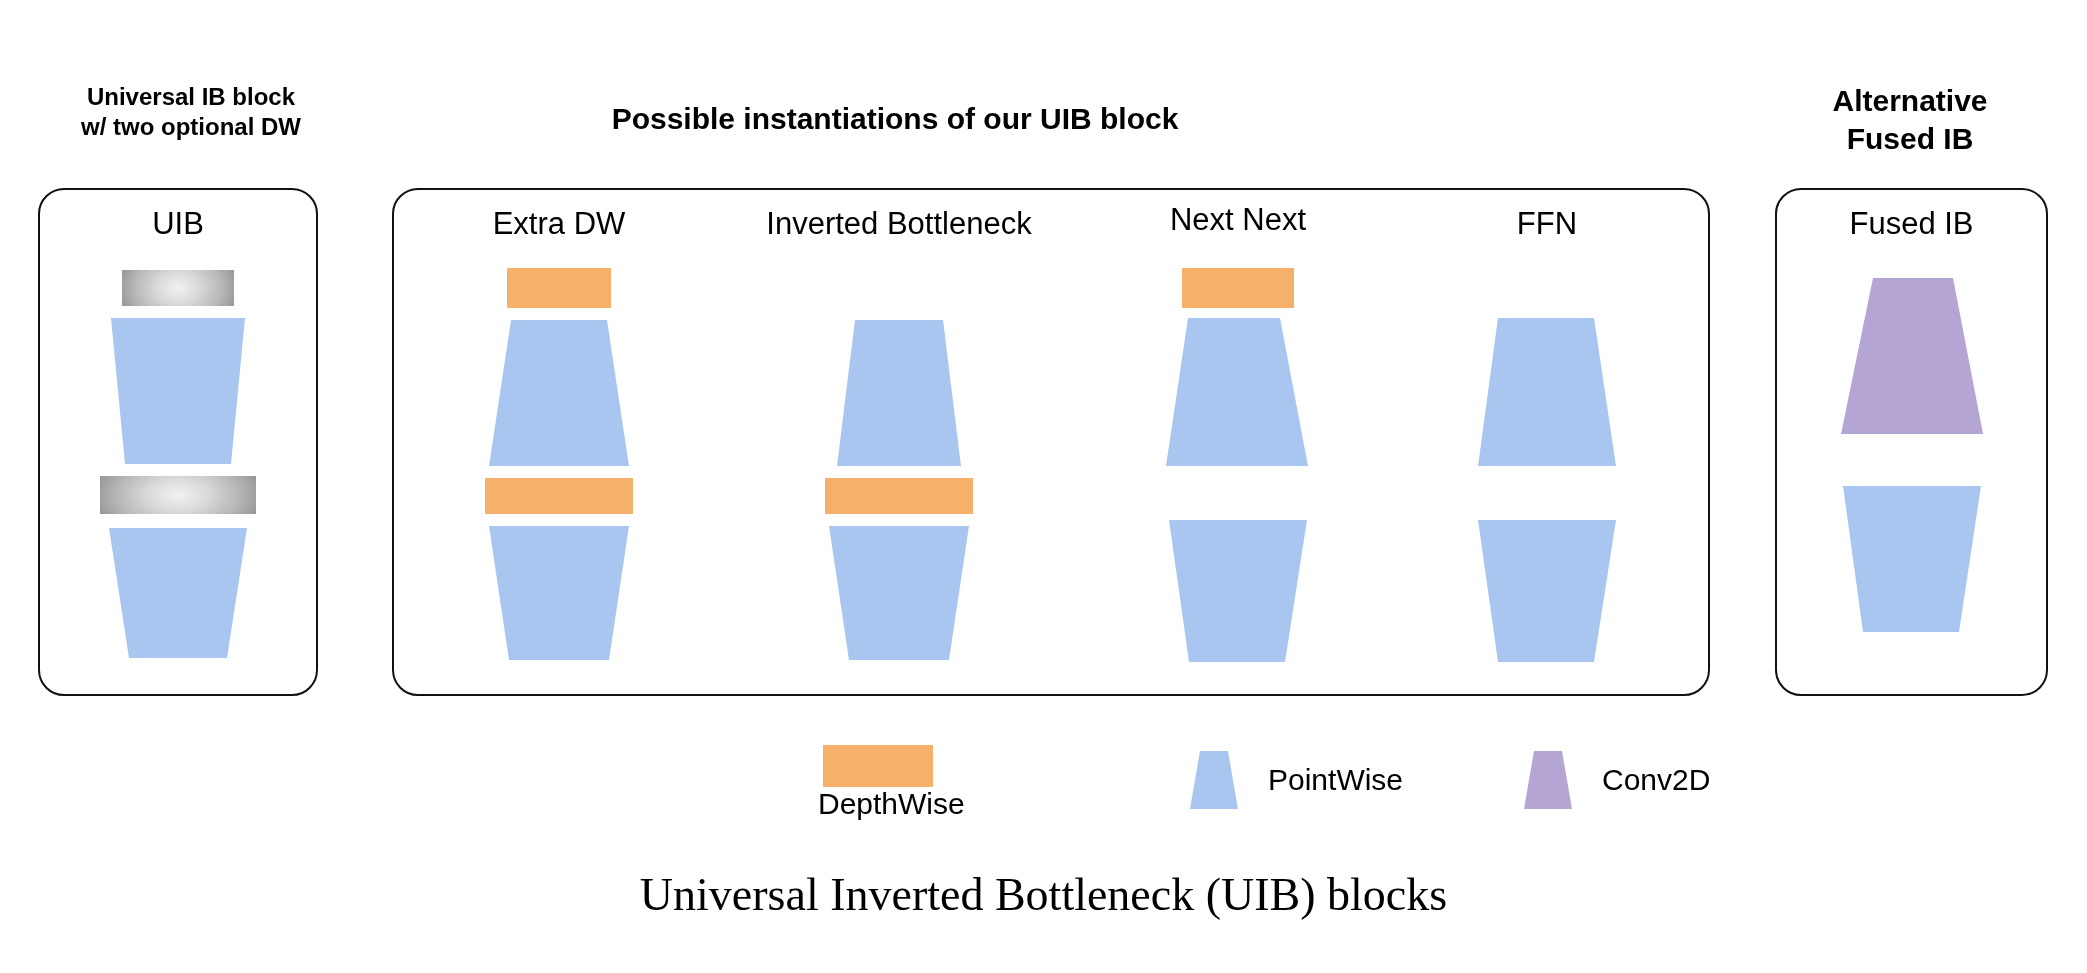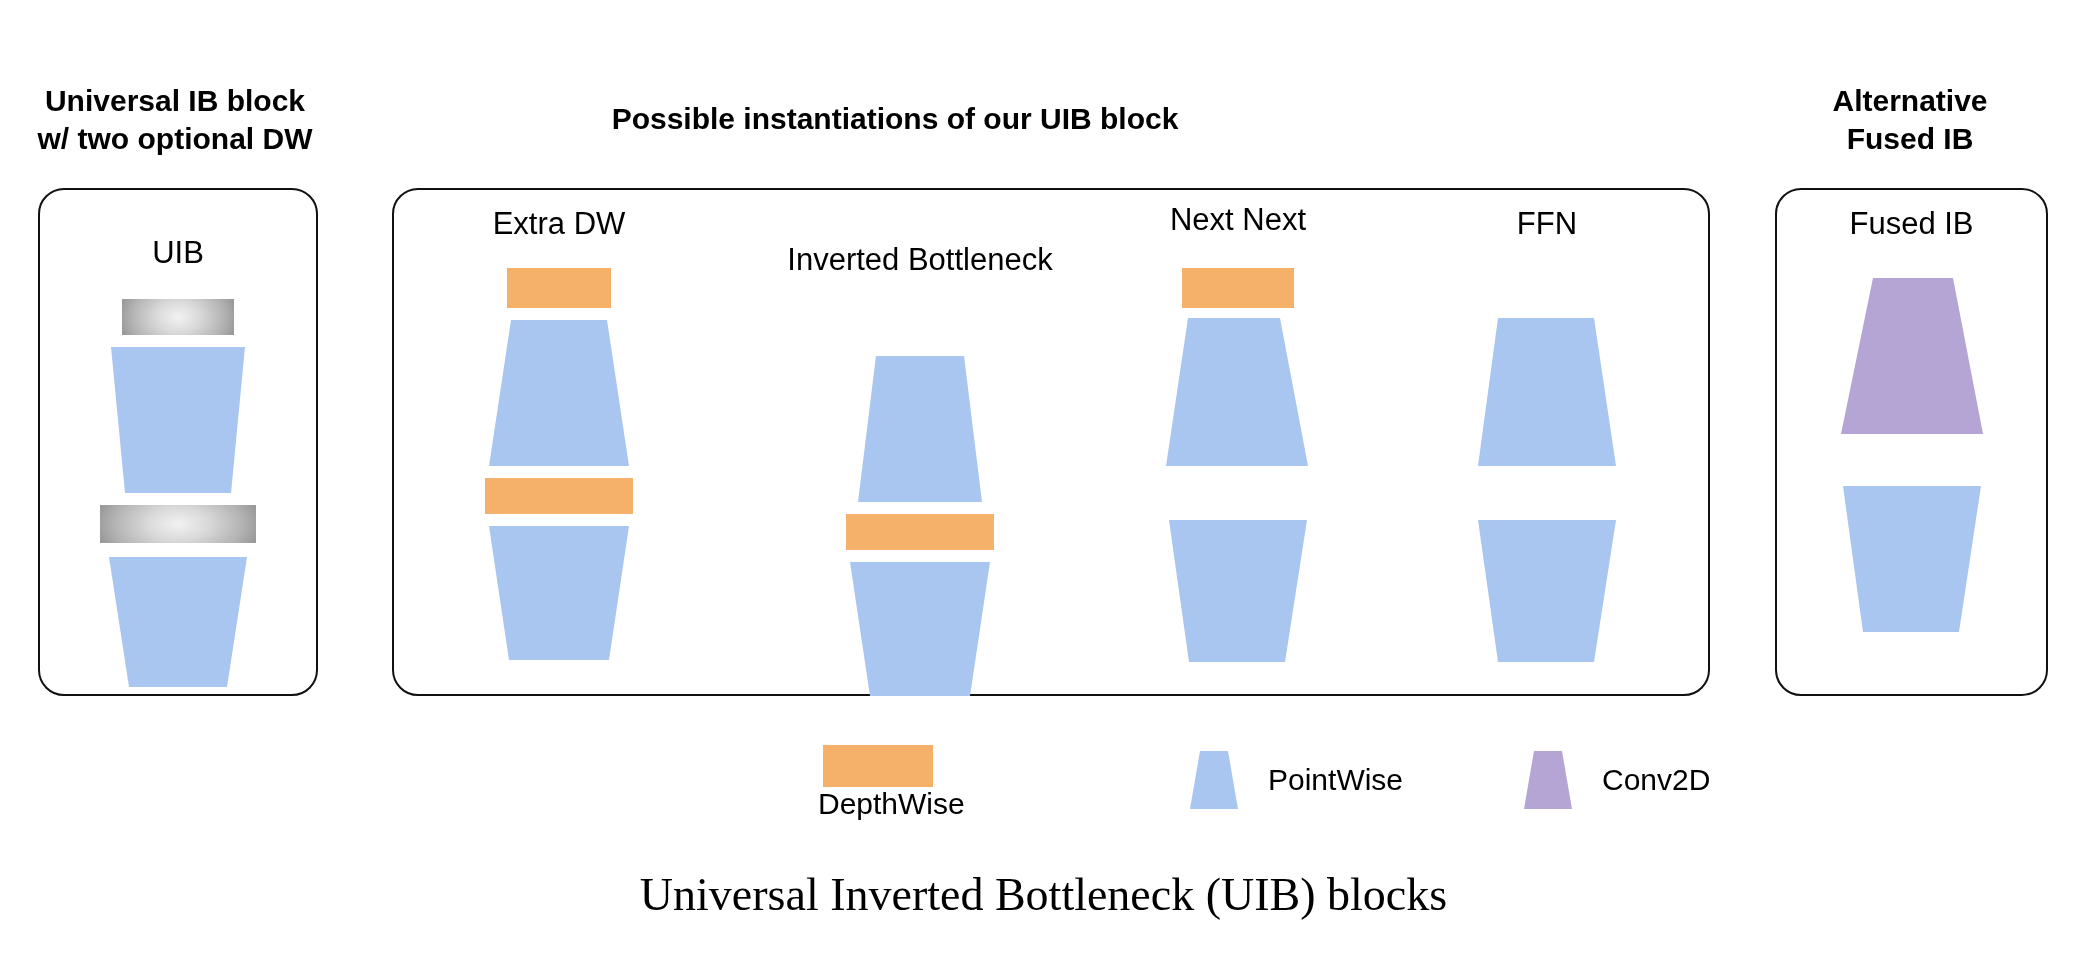--- a/index.html
+++ b/index.html
@@ -17,21 +17,21 @@
 
   
   .section-title {
     position: absolute;
     font-weight: bold;
     color: #000;
     text-align: center;
     line-height: 1.25;
     white-space: pre-line;
   }
-  #title-left   { left: 0px;    top: 82px;  width: 350px;  font-size: 30px; }
+  #title-left   { left: 0px;    top: 82px;  width: 350px;  font-size: 24px; padding-left: 16px; }
   #title-mid    { left: 390px;  top: 100px; width: 1010px; font-size: 30px; }
   #title-right  { left: 1760px; top: 82px;  width: 300px;  font-size: 30px; }
 
   
   .panel {
     position: absolute;
     border: 2.5px solid #111;
     border-radius: 26px;
     background: #fff;
     box-sizing: border-box;
@@ -126,21 +126,21 @@
 
 <div class="section-title" id="title-left">Universal IB block
 w/ two optional DW</div>
 
 <div class="section-title" id="title-mid">Possible instantiations of our UIB block</div>
 
 <div class="section-title" id="title-right">Alternative
 Fused IB</div>
 
 <div class="panel" id="panel-left">
-  <div class="column" style="left:0; width:100%;margin-top:29px;">
+  <div class="column" style="left:0; width:100%;">
     <div class="col-label">UIB</div>
 
     <div class="shape bar-gray" style="top:80px; width:112px; height:36px;"></div>
 
     <div class="shape trap" style="top:128px; width:150px; height:146px;">
       <svg width="150" height="146" viewBox="0 0 150 146" preserveAspectRatio="none">
         <polygon points="8,0 142,0 128,146 22,146" fill="#a8c6f0"></polygon>
       </svg>
     </div>
 
@@ -169,21 +169,21 @@
 
     <div class="shape bar-orange" style="top:288px; width:148px; height:36px;"></div>
 
     <div class="shape trap" style="top:336px; width:152px; height:134px;">
       <svg width="152" height="134" viewBox="0 0 152 134" preserveAspectRatio="none">
         <polygon points="6,0 146,0 126,134 26,134" fill="#a8c6f0"></polygon>
       </svg>
     </div>
   </div>
 
-  <div class="column" style="left:336px; width:380px;margin-top:36px;">
+  <div class="column" style="left:315px; width:380px;">
     <div class="col-label">Inverted Bottleneck</div>
 
     <div class="shape trap" style="top:130px; width:132px; height:146px;">
       <svg width="132" height="146" viewBox="0 0 132 146" preserveAspectRatio="none">
         <polygon points="22,0 110,0 128,146 4,146" fill="#a8c6f0"></polygon>
       </svg>
     </div>
 
     <div class="shape bar-orange" style="top:288px; width:148px; height:36px;"></div>
 

